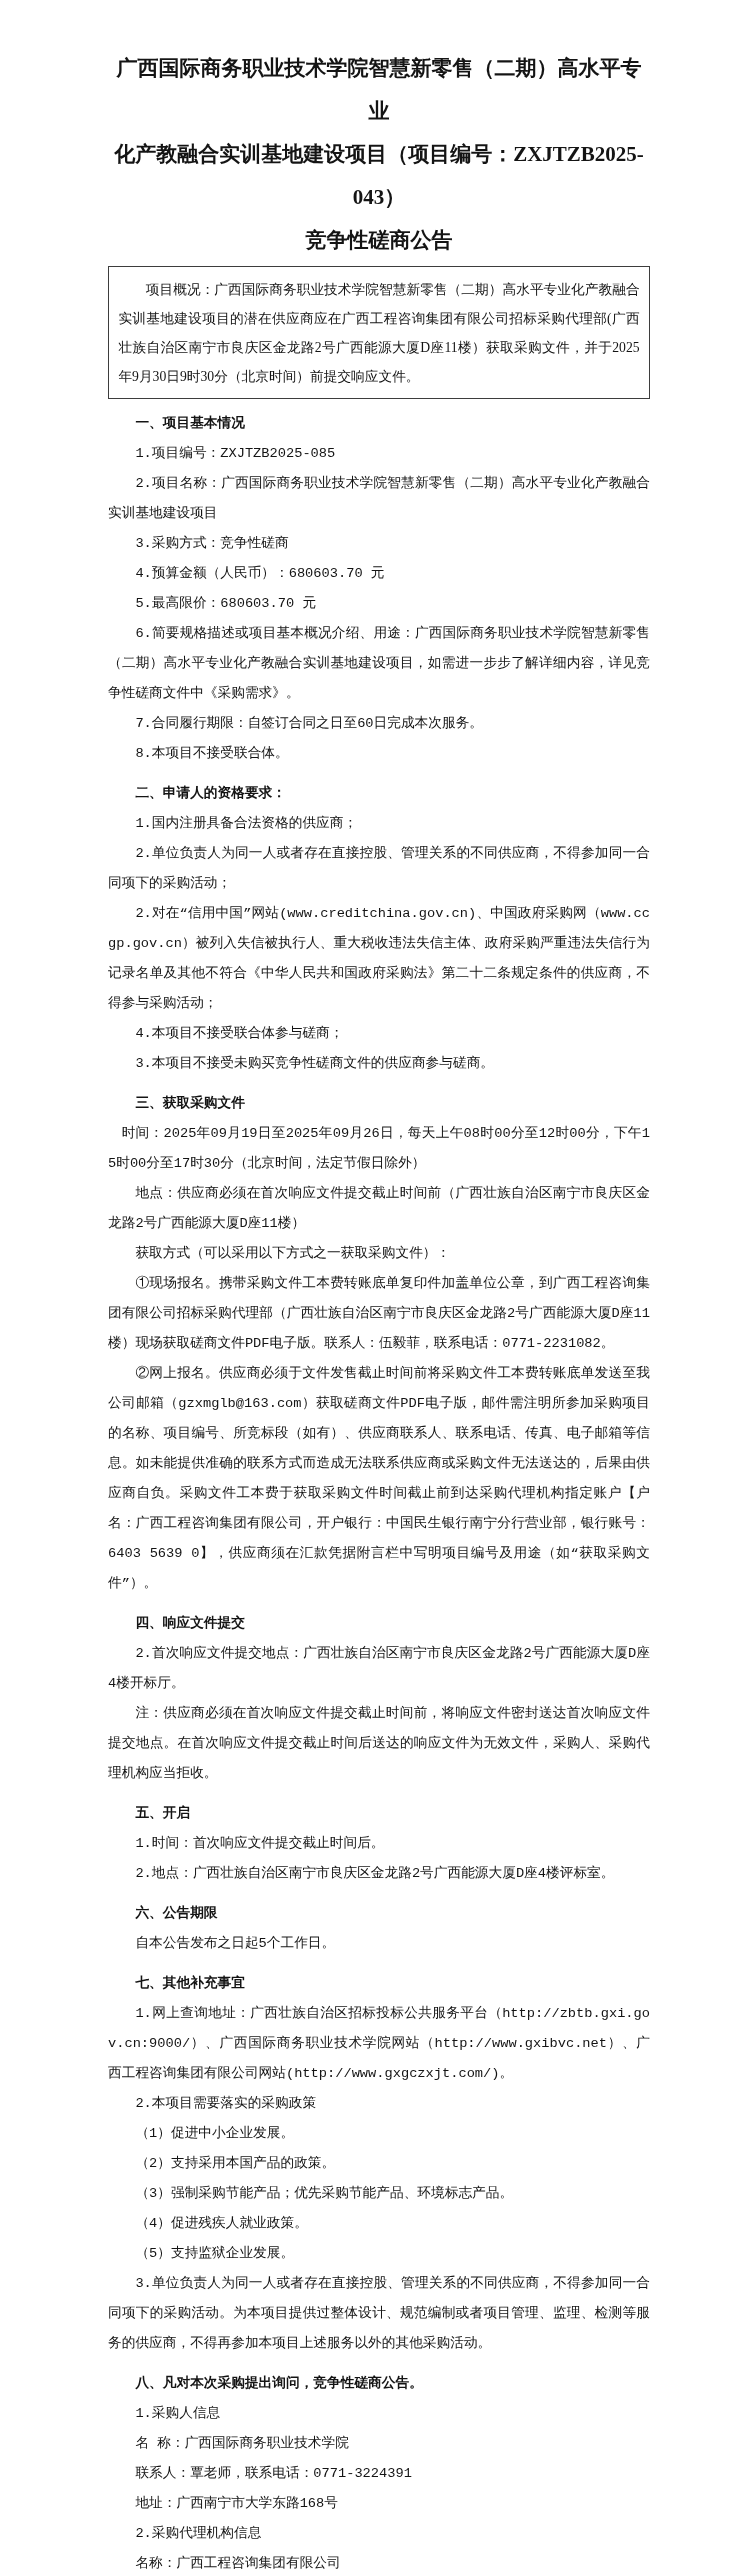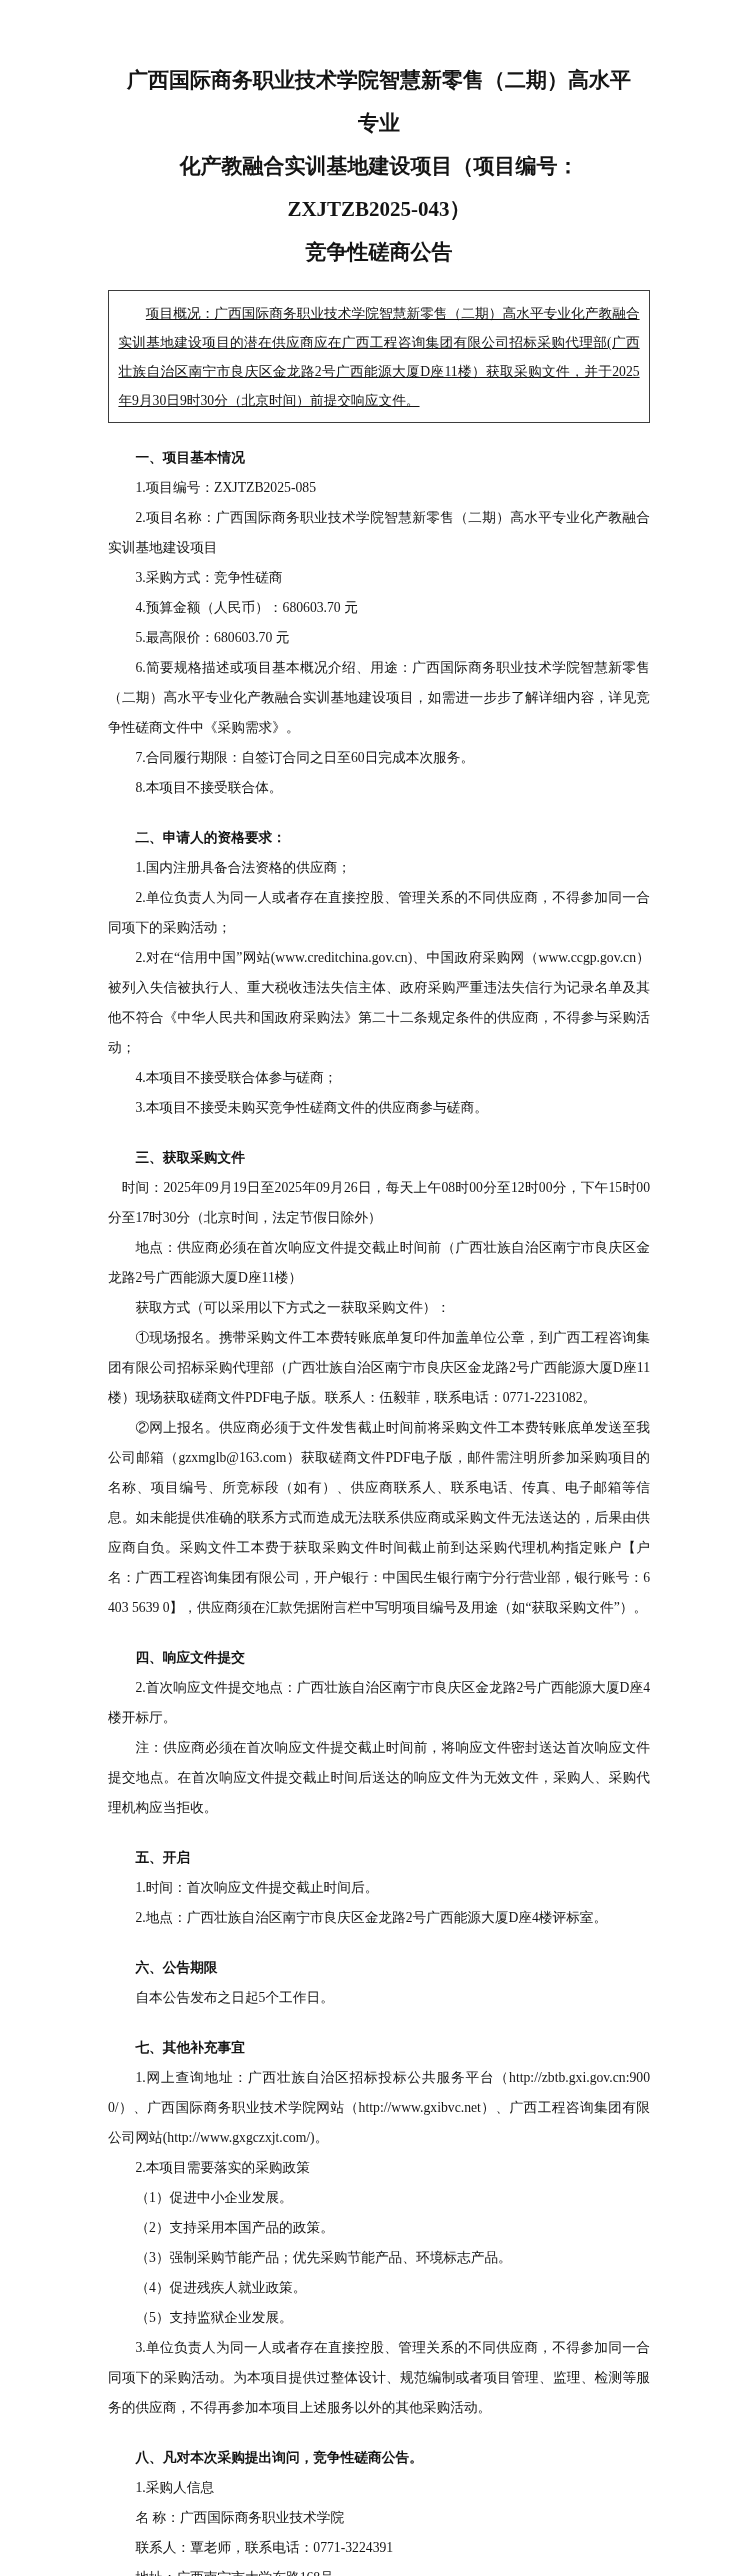--- a/index.html
+++ b/index.html
@@ -13,32 +13,31 @@
     color:#141414;
     font-family:"Liberation Serif","DejaVu Serif",serif;
     font-size:13.7px;
     line-height:30px;
   }
   .doc-title{
     font-weight:700;
     font-size:21px;
     line-height:43px;
     text-align:center;
-    margin:16px;
+    margin:4px;
   }
   .overview-box{
     border:1.9px solid #3d3d3d;
     padding:7.6px 9.4px;
     line-height:29px;
     text-indent:2em;
     text-align:justify;
     word-break:break-all;
-    text-decoration:underline;
   }
-  .section{margin-top:20px;}
+  .section{margin-top:10px;font-family:Liberation Mono, monospace;}
   .sec-heading{
     font-weight:700;
     text-indent:2em;
     margin:5.7px 0 0 0;
   }
   .para{
     margin:0;
     text-indent:2em;
     text-align:justify;
     word-break:break-all;

